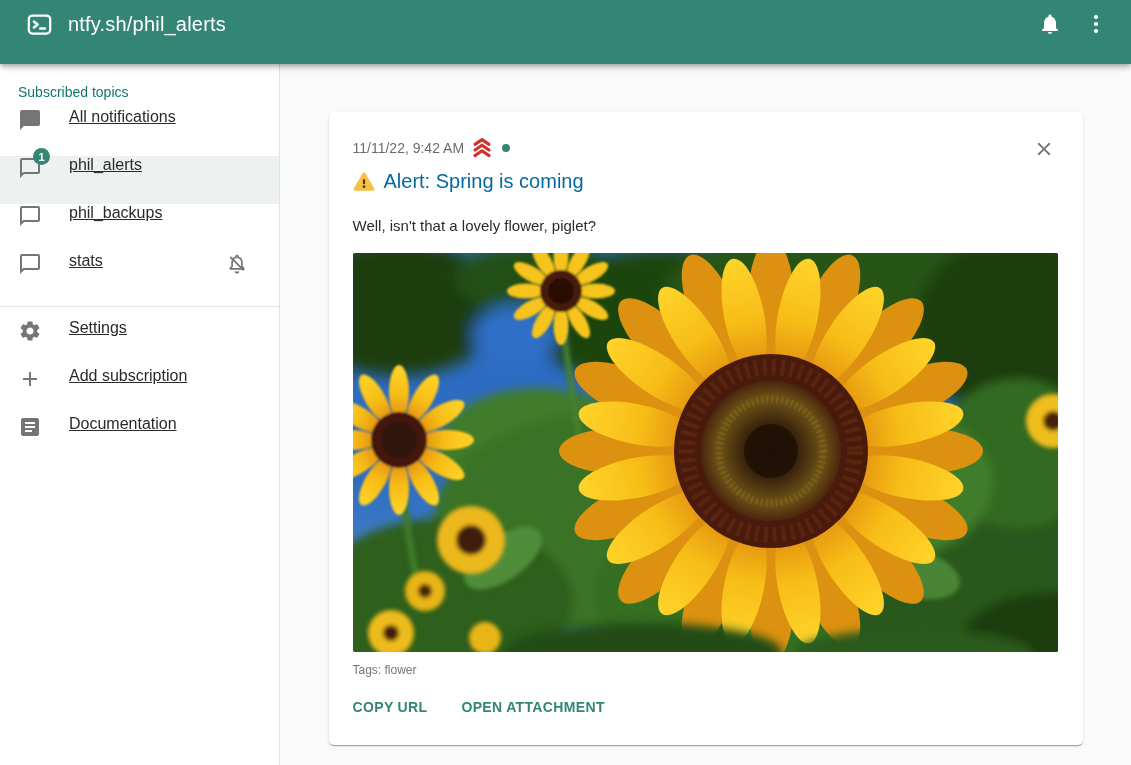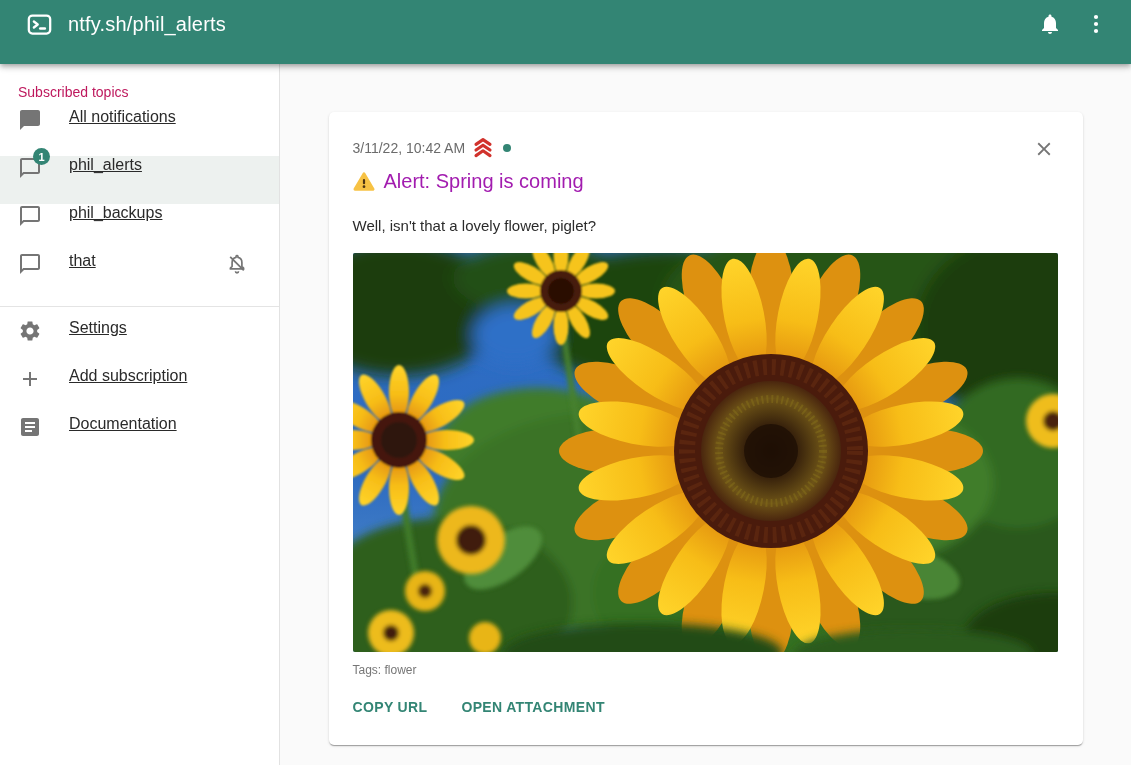--- a/index.html
+++ b/index.html
@@ -22,21 +22,21 @@
   .icon-btn {
     width:46px; height:46px; border:none; background:transparent; border-radius:50%;
     display:flex; align-items:center; justify-content:center; cursor:pointer; padding:0;
   }
   
   .layout { display:flex; height:701px; }
   .sidebar {
     width:280px; flex:none; background:#fff; border-right:1px solid #e2e2e2;
     padding-top:20px;
   }
-  .section-label { font-size:14px; color:#be185d; margin:0 0 8px 18px; }
+  .section-label { font-size:14px; color:#0f766e; margin:0 0 8px 18px; }
   .nav-item {
     display:flex; align-items:flex-start; height:48px; padding:0 16px 0 18px;
     font-size:16px; color:#2a2a2a; cursor:pointer;text-decoration:underline;
   }
   .nav-item.selected { background:#edf1ef; }
   .nav-icon { width:24px; height:24px; margin-right:27px; position:relative; flex:none; display:flex; }
   .badge {
     position:absolute; top:-8px; right:-8px; min-width:17px; height:17px; padding:0 2px;
     background:#338574; color:#fff; font-size:11px; font-weight:700;
     border-radius:9px; display:flex; align-items:center; justify-content:center;
@@ -52,21 +52,21 @@
   }
   .card-top { display:flex; align-items:flex-start; }
   .meta { display:flex; align-items:center; gap:7px; font-size:14px; color:#6b6b6b; padding-top:3px; }
   .prio { display:flex; }
   .unread-dot { width:8px; height:8px; border-radius:50%; background:#338574; margin-left:2px; }
   .close-btn {
     margin-left:auto; width:30px; height:30px; border:none; background:transparent;
     display:flex; align-items:center; justify-content:center; cursor:pointer; padding:0; border-radius:50%;
   }
   .title-row { display:flex; align-items:center; gap:9px; margin-top:6px; }
-  .card-title { font-size:20px; font-weight:400; color:#a21caf;text-align:center; }
+  .card-title { font-size:20px; font-weight:400; color:#0369a1;text-align:center; }
   .card-body { margin-top:24px; font-size:15px; color:#2b2b2b; }
   .attachment {
     margin-top:19px; width:705px; height:399px; border-radius:2px; overflow:hidden;
     cursor:pointer; line-height:0;
   }
   .tags { margin-top:11px; font-size:12px; color:#767676; }
   .actions { display:flex; gap:34px; margin-top:12px; }
   .text-btn {
     border:none; background:transparent; padding:10px 0; cursor:pointer;
     color:#338574; font-size:14px; font-weight:700; letter-spacing:.35px;
@@ -136,21 +136,21 @@
       </span>
       <span>phil_backups</span>
     </div>
 
     <div class="nav-item">
       <span class="nav-icon">
         <svg viewBox="0 0 24 24" width="24" height="24" fill="#757575">
           <path d="M20 2H4c-1.1 0-1.99.9-1.99 2L2 22l4-4h14c1.1 0 2-.9 2-2V4c0-1.1-.9-2-2-2zm0 14H5.17L4 17.17V4h16v12z"></path>
         </svg>
       </span>
-      <span>that</span>
+      <span>stats</span>
       <span class="mute-icon">
         <svg viewBox="0 0 24 24" width="24" height="24">
           <g fill="none" stroke="#757575" stroke-width="1.7">
             <path d="M12 3.6c.6 0 1 .45 1 1v.85c2.3.5 3.9 2.5 3.9 5v4l1.7 1.7v.75H5.4v-.75L7.1 14.45v-4c0-2.5 1.6-4.5 3.9-5v-.85c0-.55.4-1 1-1z" stroke-linejoin="round"></path>
             <path d="M10.5 19.3a1.5 1.5 0 0 0 3 0"></path>
             <path d="M5.2 4.8l13.6 13.6" stroke-width="1.8"></path>
           </g>
         </svg>
       </span>
     </div>
@@ -183,21 +183,21 @@
       </span>
       <span>Documentation</span>
     </div>
   </nav>
 
   <main class="main">
     <section class="card">
 
       <div class="card-top">
         <div class="meta">
-          <span>3/11/22, 10:42 AM</span>
+          <span>11/11/22, 9:42 AM</span>
           <span class="prio">
             <svg viewBox="0 0 22 21" width="22" height="21">
               <g fill="none" stroke="#d1322c" stroke-width="3.1" stroke-linecap="round" stroke-linejoin="round">
                 <path d="M4 7.4 11 2.6 18 7.4"></path>
                 <path d="M4 13 11 8.2 18 13"></path>
                 <path d="M4 18.6 11 13.8 18 18.6"></path>
               </g>
             </svg>
           </span>
           <span class="unread-dot"></span>

